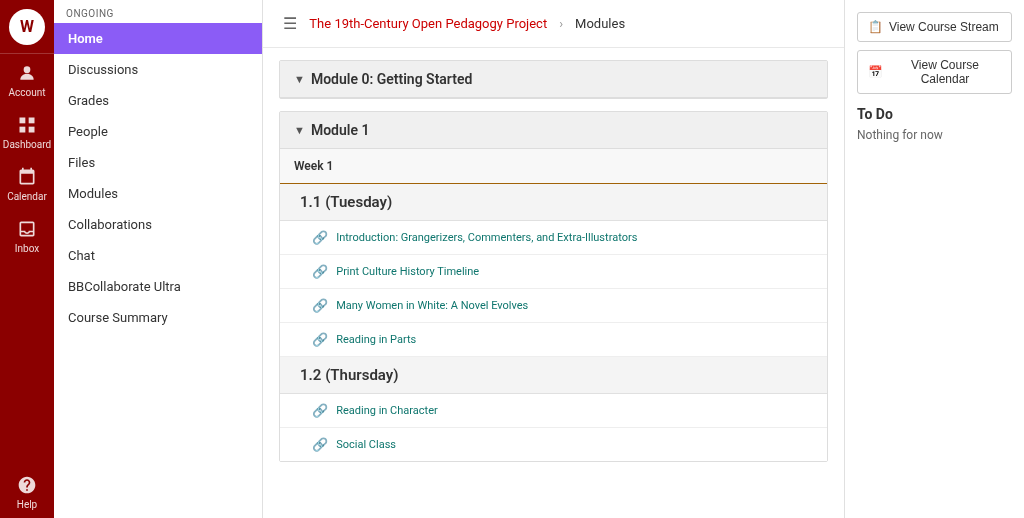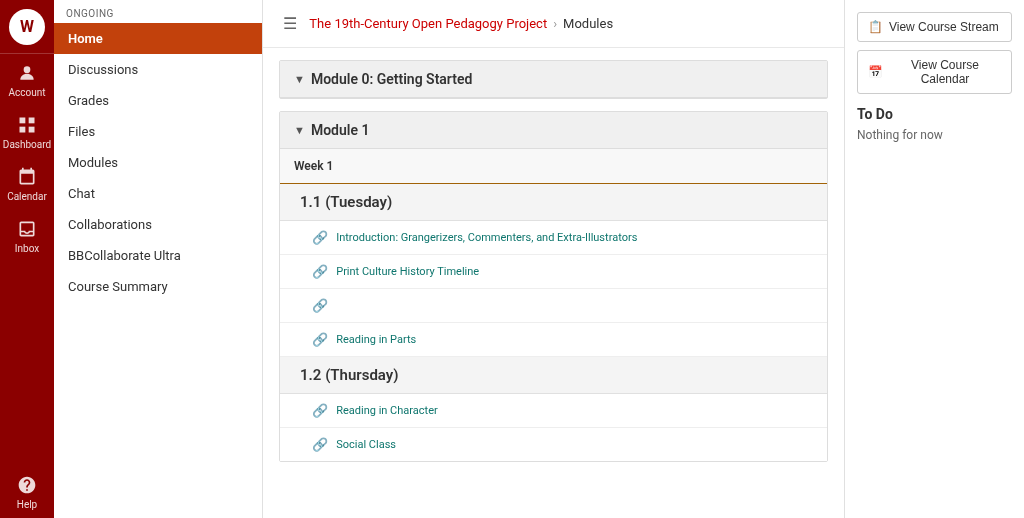--- a/index.html
+++ b/index.html
@@ -68,21 +68,21 @@
     }
     .sidebar-item {
       display: block;
       padding: 8px 14px;
       cursor: pointer;
       color: #333;
       font-size: 13px;
       text-decoration: none;
     }
     .sidebar-item.active {
-      background: #c2410c;
+      background: #8b5cf6;
       color: #fff;
       font-weight: 600;
     }
 
     
     .main-area {
       flex: 1;
       overflow-y: auto;
       background: #fff;
     }
@@ -97,21 +97,21 @@
     }
     .hamburger {
       cursor: pointer;
       color: #666;
       font-size: 16px;
       padding: 2px 4px;
     }
     .breadcrumb {
       display: flex;
       align-items: center;
-      gap: 6px;
+      gap: 12px;
       font-size: 13px;
     }
     .breadcrumb-link {
       color: #c00;
       cursor: pointer;
       text-decoration: none;
     }
     .breadcrumb-sep { color: #999; }
     .breadcrumb-current { color: #333; }
 
@@ -258,24 +258,25 @@
     </div>
     <span>Help</span>
   </div>
 </div>
 
 <div class="course-sidebar">
   <div class="course-sidebar-header">Ongoing</div>
   <a class="sidebar-item active">Home</a>
   <a class="sidebar-item">Discussions</a>
   <a class="sidebar-item">Grades</a>
+  <a class="sidebar-item">People</a>
   <a class="sidebar-item">Files</a>
   <a class="sidebar-item">Modules</a>
+  <a class="sidebar-item">Collaborations</a>
   <a class="sidebar-item">Chat</a>
-  <a class="sidebar-item">Collaborations</a>
   <a class="sidebar-item">BBCollaborate Ultra</a>
   <a class="sidebar-item">Course Summary</a>
 </div>
 
 <div class="main-area">
 
   <div class="top-bar">
     <span class="hamburger">☰</span>
     <div class="breadcrumb">
       <a class="breadcrumb-link">The 19th-Century Open Pedagogy Project</a>
@@ -307,20 +308,21 @@
         <div class="module-item">
           <span class="link-icon">🔗</span>
           <span class="item-title">Introduction: Grangerizers, Commenters, and Extra-Illustrators</span>
         </div>
         <div class="module-item">
           <span class="link-icon">🔗</span>
           <span class="item-title">Print Culture History Timeline</span>
         </div>
         <div class="module-item">
           <span class="link-icon">🔗</span>
+          <span class="item-title">Many Women in White: A Novel Evolves</span>
         </div>
         <div class="module-item">
           <span class="link-icon">🔗</span>
           <span class="item-title">Reading in Parts</span>
         </div>
 
         <div class="sub-section-header">1.2 (Thursday)</div>
 
         <div class="module-item">
           <span class="link-icon">🔗</span>

